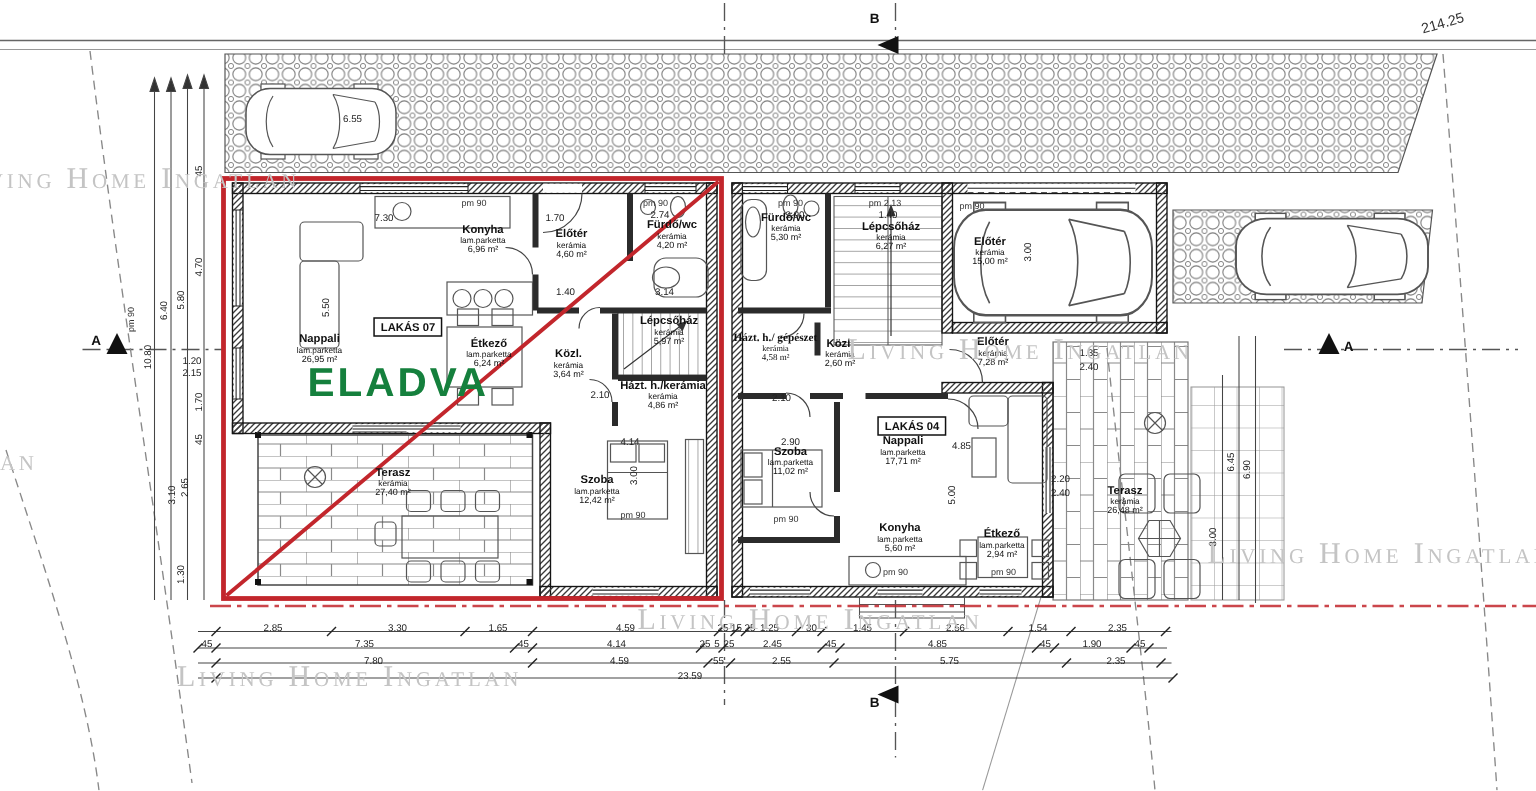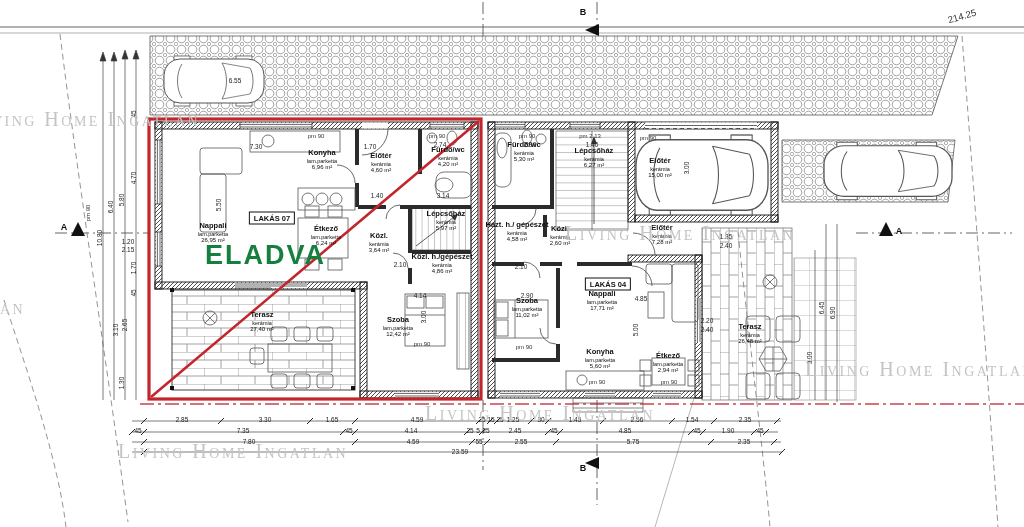--- a/index.html
+++ b/index.html
@@ -359,21 +359,21 @@
         <div class="rn">Lépcsőház</div>
         <div class="rf">kerámia</div>
         <div class="ra">5,97 m²</div>
       </div>
       <div class="room" style="left: 379px; top: 243px;">
         <div class="rn">Közl.</div>
         <div class="rf">kerámia</div>
         <div class="ra">3,64 m²</div>
       </div>
       <div class="room" style="left: 442px; top: 264px;">
-        <div class="rn">Közl. h./gépészet</div>
+        <div class="rn">Házt. h./kerámia</div>
         <div class="rf">kerámia</div>
         <div class="ra">4,86 m²</div>
       </div>
       <div class="room" style="left: 398px; top: 327px;">
         <div class="rn">Szoba</div>
         <div class="rf">lam.parketta</div>
         <div class="ra">12,42 m²</div>
       </div>
       <div class="room" style="left: 262px; top: 322px;">
         <div class="rn">Terasz</div>
@@ -389,21 +389,21 @@
       <div class="room" style="left: 594px; top: 158px;">
         <div class="rn">Lépcsőház</div>
         <div class="rf">kerámia</div>
         <div class="ra">6,27 m²</div>
       </div>
       <div class="room" style="left: 660px; top: 168px;">
         <div class="rn">Előtér</div>
         <div class="rf">kerámia</div>
         <div class="ra">15,00 m²</div>
       </div>
-      <div class="room" style="left: 517px; top: 232px;">
+      <div class="room" style="left: 517px; top: 232px; font-family: Liberation Serif, serif;">
         <div class="rn">Házt. h./ gépészet</div>
         <div class="rf">kerámia</div>
         <div class="ra">4,58 m²</div>
       </div>
       <div class="room" style="left: 560px; top: 236px;">
         <div class="rn">Közl.</div>
         <div class="rf">kerámia</div>
         <div class="ra">2,60 m²</div>
       </div>
       <div class="room" style="left: 662px; top: 235px;">

